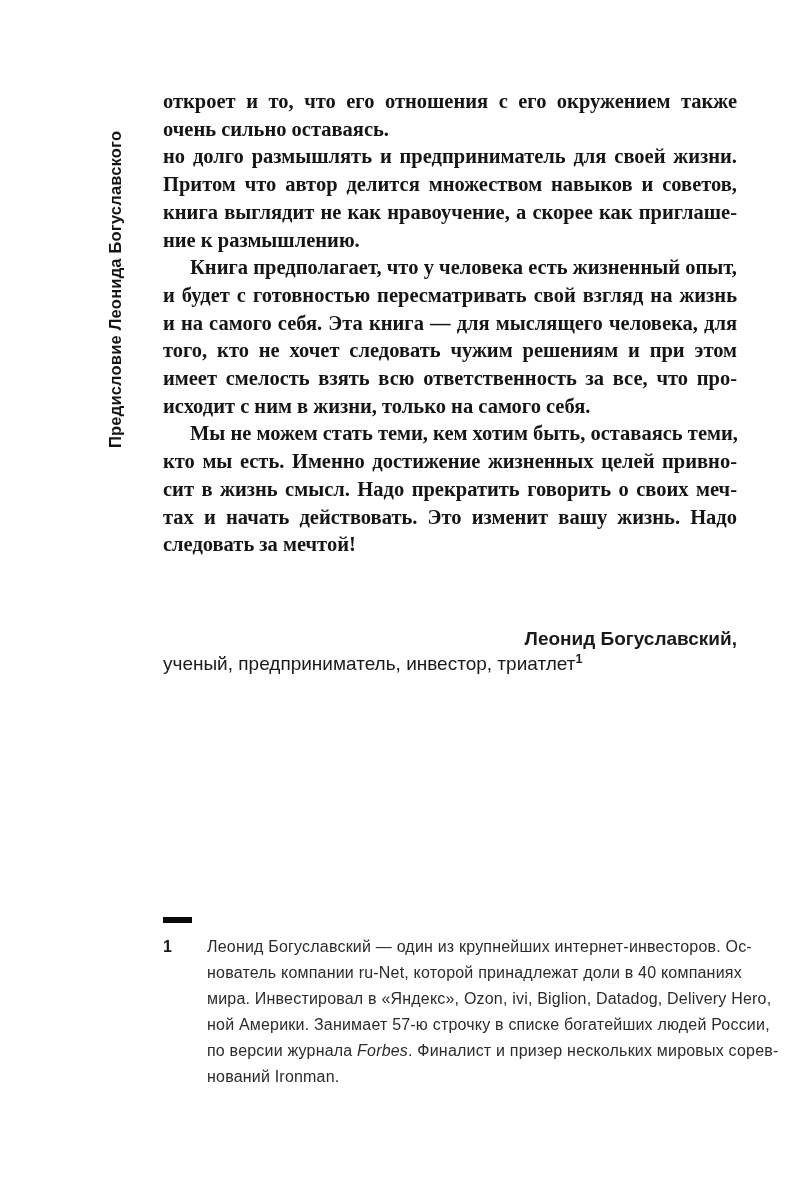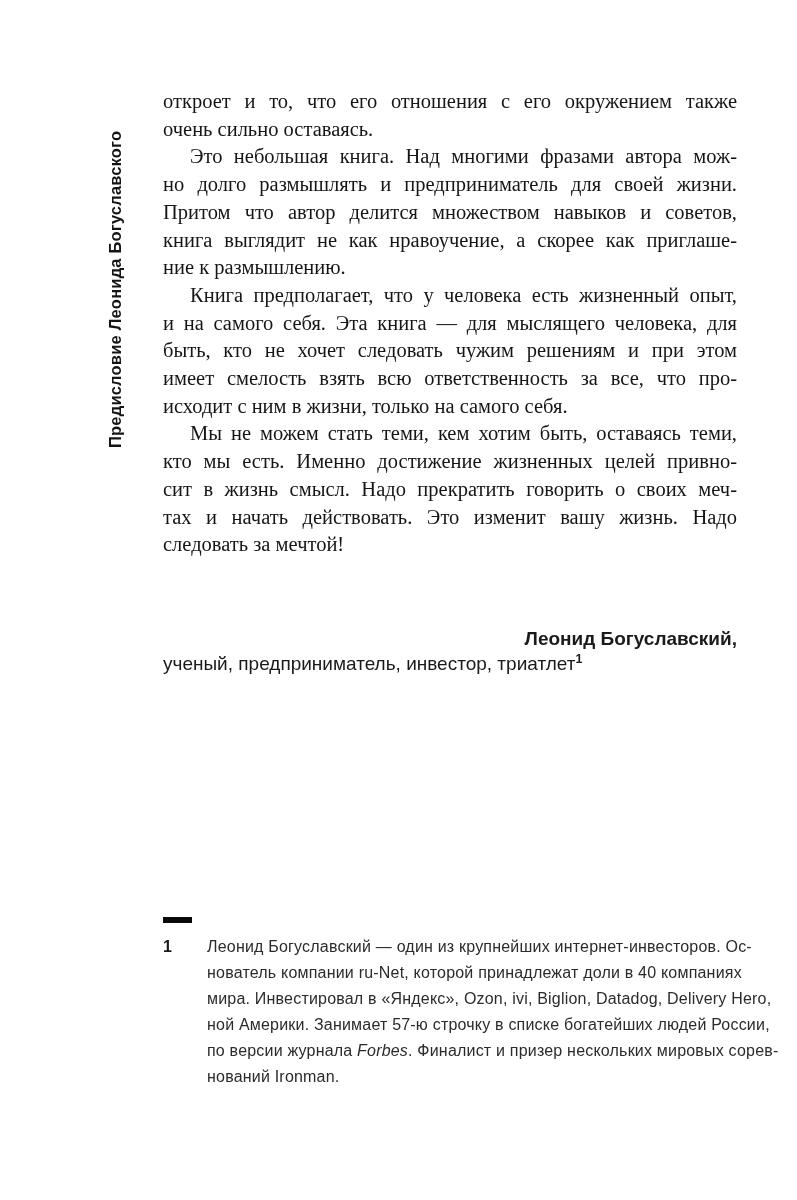--- a/index.html
+++ b/index.html
@@ -35,20 +35,21 @@
 
   
   .body-column {
     position: absolute;
     top: 88px;
     left: 163px;
     width: 574px;
     font-size: 20.5px;
     line-height: 27.7px;
     color: #151515;
+    font-weight: bold;
   }
   .bline {
     text-align: justify;
     text-align-last: justify;
     white-space: nowrap;
   }
   .bline.plast {
     text-align-last: left;
   }
   .bline.pindent {
@@ -120,28 +121,28 @@
 </head>
 <body>
 
 <div class="page">
 
   <div class="sidebar-label">Предисловие Леонида Богуславского</div>
 
   <div class="body-column">
     <div class="bline">откроет и то, что его отношения с его окружением также</div>
     <div class="bline plast">очень сильно оставаясь.</div>
-    <div class="bline pindent">Это небольшая книга. Над многими фразами автора мож-</div>
     <div class="bline">но долго размышлять и предприниматель для своей жизни.</div>
     <div class="bline">Притом что автор делится множеством навыков и советов,</div>
     <div class="bline">книга выглядит не как нравоучение, а скорее как приглаше-</div>
     <div class="bline plast">ние к размышлению.</div>
     <div class="bline pindent">Книга предполагает, что у человека есть жизненный опыт,</div>
+    <div class="bline">и будет с готовностью пересматривать свой взгляд на жизнь</div>
     <div class="bline">и на самого себя. Эта книга — для мыслящего человека, для</div>
-    <div class="bline">быть, кто не хочет следовать чужим решениям и при этом</div>
+    <div class="bline">того, кто не хочет следовать чужим решениям и при этом</div>
     <div class="bline">имеет смелость взять всю ответственность за все, что про-</div>
     <div class="bline plast">исходит с ним в жизни, только на самого себя.</div>
     <div class="bline pindent">Мы не можем стать теми, кем хотим быть, оставаясь теми,</div>
     <div class="bline">кто мы есть. Именно достижение жизненных целей привно-</div>
     <div class="bline">сит в жизнь смысл. Надо прекратить говорить о своих меч-</div>
     <div class="bline">тах и начать действовать. Это изменит вашу жизнь. Надо</div>
     <div class="bline plast">следовать за мечтой!</div>
   </div>
 
   <div class="signature">

